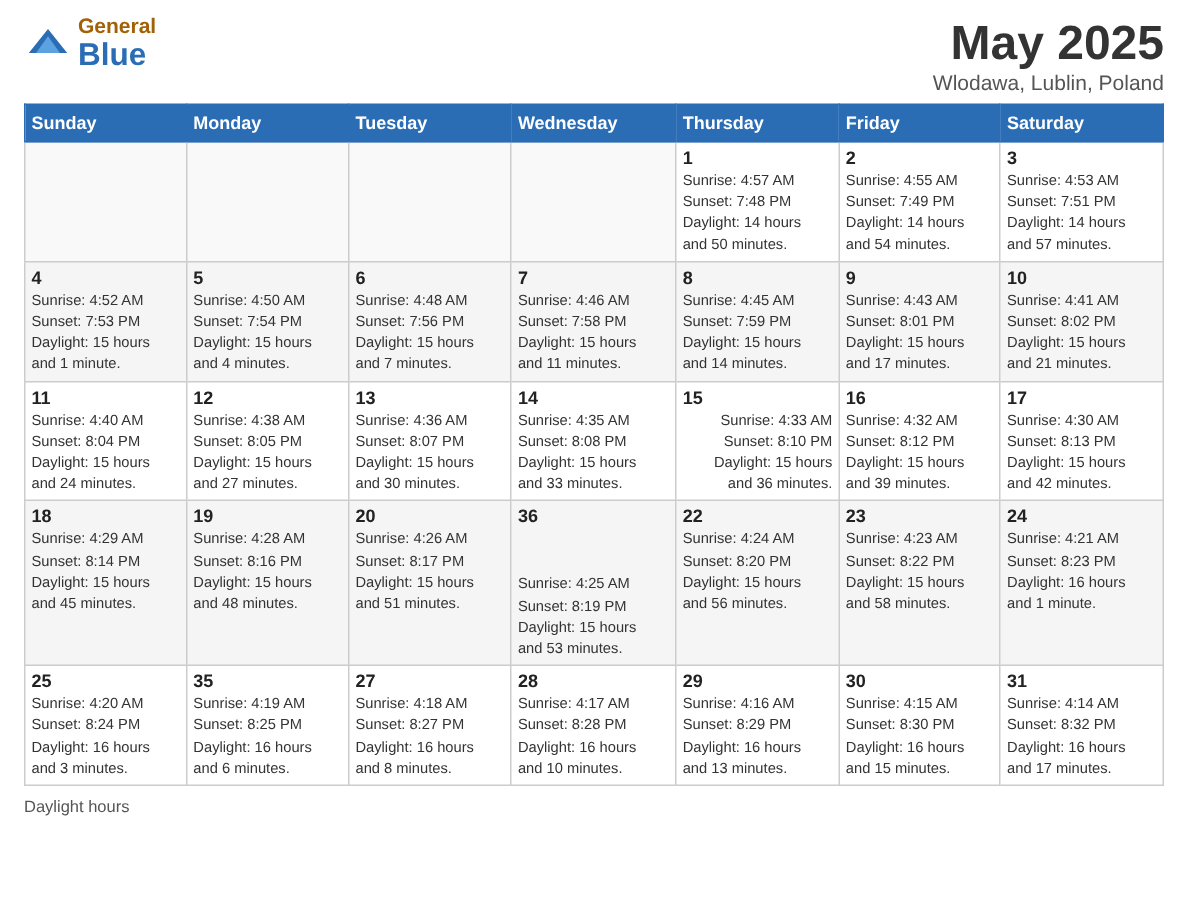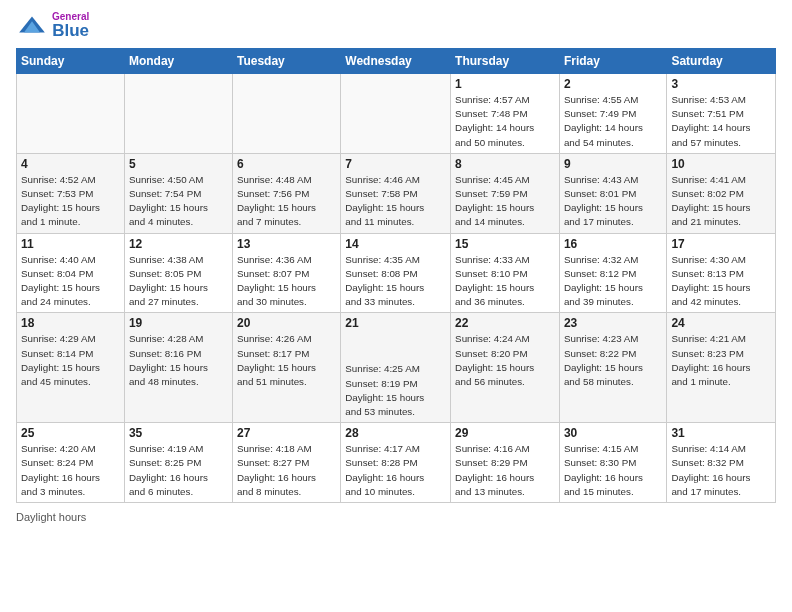--- a/index.html
+++ b/index.html
@@ -26,29 +26,28 @@
       display: flex;
       align-items: center;
       gap: 4px;
     }
     .logo-text {
       display: flex;
       flex-direction: column;
       line-height: 1.1;
     }
     .logo-general {
-      font-size: 10px;
-      font-weight: bold;
-      color: #a21caf;
+      font-size: 14px;
+      font-weight: bold;
+      color: #a16207;
     }
     .logo-blue {
-      font-size: 17px;
+      font-size: 21px;
       font-weight: bold;
       color: #2a6db5;
-      text-align: center;
     }
     .logo-icon {
       width: 32px;
       height: 32px;
     }
     .title-block {
       text-align: right;
     }
     .title-month {
       font-size: 32px;
@@ -114,20 +113,24 @@
     <div class="logo">
       <svg class="logo-icon" viewBox="0 0 40 40">
         <polygon points="20,8 36,28 4,28" fill="#2a6db5"></polygon>
         <polygon points="20,14 30,28 10,28" fill="#5ba3e0"></polygon>
       </svg>
       <div class="logo-text">
         <span class="logo-general">General</span>
         <span class="logo-blue">Blue</span>
       </div>
     </div>
+    <div class="title-block">
+      <div class="title-month">May 2025</div>
+      <div class="title-location">Wlodawa, Lublin, Poland</div>
+    </div>
   </div>
 
   <table class="calendar">
     <thead>
       <tr>
       <th>Sunday</th>
           <th>Monday</th>
           <th>Tuesday</th>
           <th>Wednesday</th>
           <th>Thursday</th>
@@ -238,21 +241,21 @@
           </td>
           <td>
             <span class="day-num">14</span>
             <div class="day-info" style="white-space: pre-line;">Sunrise: 4:35 AM
 Sunset: 8:08 PM
 Daylight: 15 hours
 and 33 minutes.</div>
           </td>
           <td>
             <span class="day-num">15</span>
-            <div class="day-info" style="white-space: pre-line;">Sunrise: 4:33 AM
+            <div class="day-info" style="white-space: pre-line; text-align: right;">Sunrise: 4:33 AM
 Sunset: 8:10 PM
 Daylight: 15 hours
 and 36 minutes.</div>
           </td>
           <td>
             <span class="day-num">16</span>
             <div class="day-info" style="white-space: pre-line;">Sunrise: 4:32 AM
 Sunset: 8:12 PM
 Daylight: 15 hours
 and 39 minutes.</div>
@@ -281,21 +284,21 @@
 and 48 minutes.</div>
           </td>
           <td>
             <span class="day-num">20</span>
             <div class="day-info" style="white-space: pre-line;">Sunrise: 4:26 AM
 Sunset: 8:17 PM
 Daylight: 15 hours
 and 51 minutes.</div>
           </td>
           <td>
-            <span class="day-num">21</span>
+            <span class="day-num">36</span>
             <div class="day-info" style="white-space: pre-line; margin-top: 32px;">Sunrise: 4:25 AM
 Sunset: 8:19 PM
 Daylight: 15 hours
 and 53 minutes.</div>
           </td>
           <td>
             <span class="day-num">22</span>
             <div class="day-info" style="white-space: pre-line;">Sunrise: 4:24 AM
 Sunset: 8:20 PM
 Daylight: 15 hours

